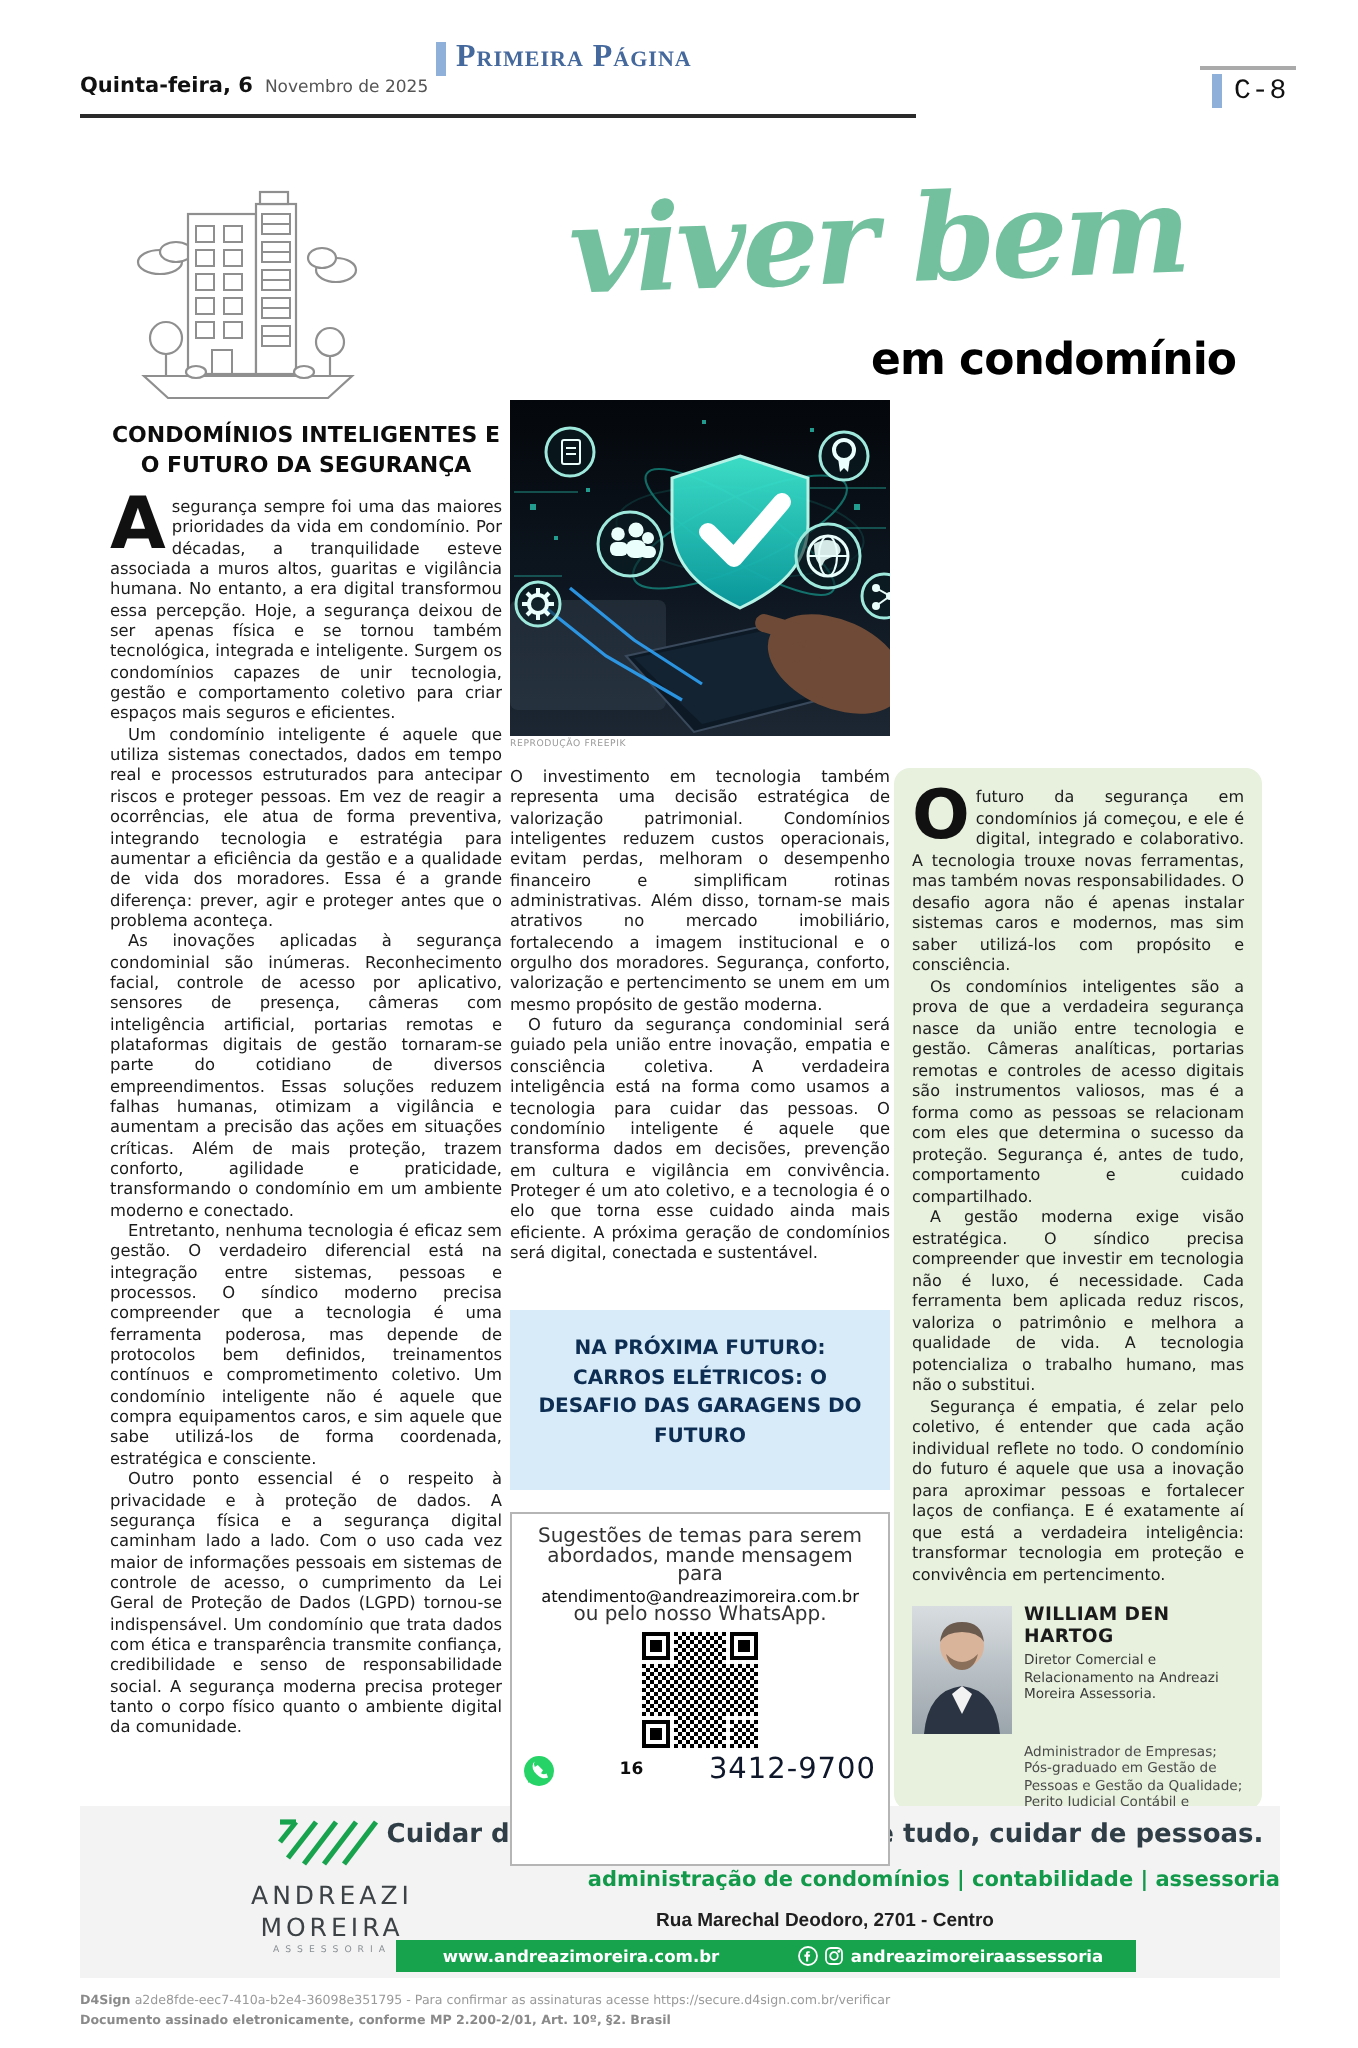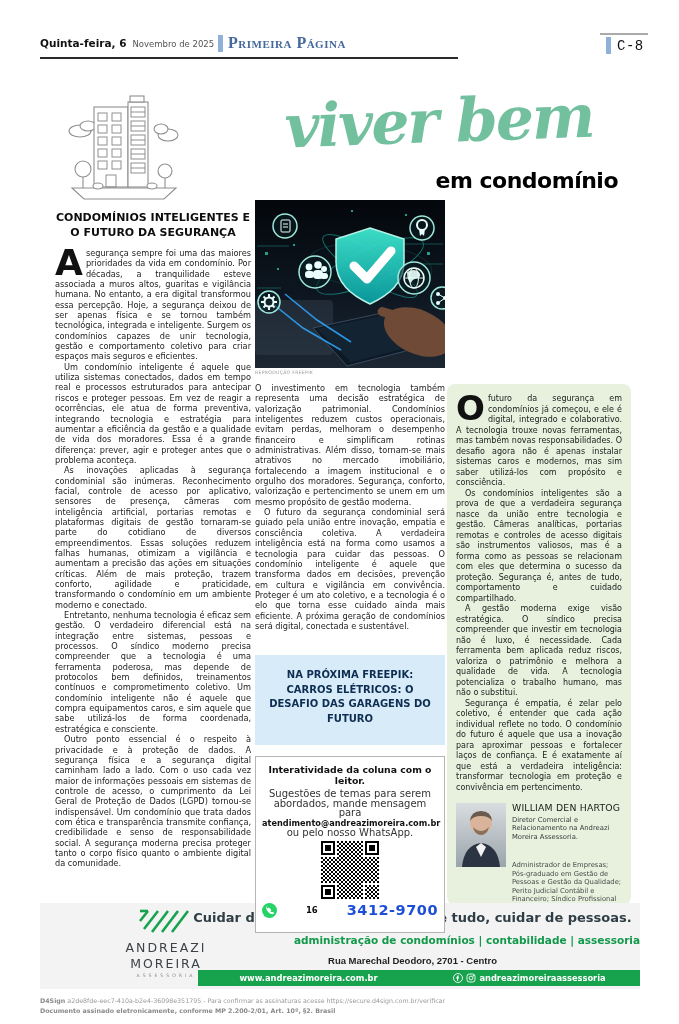--- a/index.html
+++ b/index.html
@@ -3,21 +3,21 @@
 <meta charset="utf-8">
 <style>
   html,body{margin:0;padding:0;background:#e9e9e9;}
   .page{position:relative;width:679px;height:1024px;background:#ffffff;margin:0 auto;
         font-family:"DejaVu Sans",sans-serif;overflow:hidden;}
   .abs{position:absolute;}
 
   
   .hdr-date{left:40px;top:37px;font-size:10.5px;font-weight:bold;color:#111;}
   .hdr-date .month{font-weight:normal;font-size:8.5px;color:#555;margin-left:6px;}
-  .hdr-section{left:218px;top:34px;display:flex;align-items:center;gap:5px;}
+  .hdr-section{left:218px;top:20px;display:flex;align-items:center;gap:5px;}
   .blue-bar{display:inline-block;width:5px;height:17px;background:#8fb0d8;}
   .hdr-section .sect{font-family:"Liberation Serif",serif;font-variant:small-caps;
         font-weight:bold;font-size:16px;color:#45699c;letter-spacing:.5px;}
   .hdr-rule{left:40px;top:57px;width:418px;height:2px;background:#2a2a2a;}
   .hdr-pg-rule{left:600px;top:33px;width:48px;height:2px;background:#aaa;}
   .hdr-page{left:606px;top:37px;display:flex;align-items:center;gap:6px;font-family:Liberation Mono, monospace;}
   .hdr-page .code{font-size:14px;color:#111;letter-spacing:.5px;}
 
   
   .mast-script{left:248px;top:86px;width:382px;text-align:center;
@@ -42,52 +42,52 @@
 
   
   .nextweek{left:255px;top:655px;width:190px;height:90px;background:#d7ebf8;
         box-sizing:border-box;padding:13px 8px;text-align:center;font-weight:bold;
         color:#0d2d52;font-size:10px;line-height:14.5px;}
   .interact{left:255px;top:756px;width:190px;height:177px;background:#fff;
         border:1px solid #b5b5b5;box-sizing:border-box;padding:7px 6px;
         text-align:center;z-index:3;}
   .interact .ititle{font-size:9.3px;font-weight:bold;color:#101010;margin-bottom:3px;}
   .interact .itxt{font-size:10px;line-height:9.5px;color:#333;}
-  .interact .iemail{font-size:8.2px;font-weight:bold;color:#111;}
+  .interact .iemail{font-size:8.2px;font-weight:normal;color:#111;}
   .qrwrap{width:58px;height:58px;margin:4px auto 3px;}
   .phone-row{display:flex;align-items:center;justify-content:space-between;gap:5px;}
   .phone-area{font-size:8.5px;font-weight:bold;color:#0d0d0d;}
-  .phone-num{font-size:14.5px;font-weight:bold;letter-spacing:.5px;color:#1d4ed8;}
+  .phone-num{font-size:14.5px;font-weight:normal;letter-spacing:.5px;color:#0f172a;}
 
   
   .col3{left:447px;top:384px;width:184px;height:521px;background:#e7f1de;
         border-radius:8px;box-sizing:border-box;padding:10px 9px 8px;
         font-size:8px;line-height:10.5px;text-align:justify;color:#1c1c1c;}
   .col3 p{margin:0;}
   .col3 p + p{text-indent:9px;}
   .dropcap-o{float:left;font-size:34px;line-height:28px;font-weight:bold;
         padding-right:3px;color:#111;}
   .author{margin-top:10px;display:flex;gap:6px;text-align:left;}
-  .author .aname{font-size:9.3px;font-weight:normal;color:#1a1a1a;letter-spacing:.2px;}
+  .author .aname{font-size:9.3px;font-weight:bold;color:#1a1a1a;letter-spacing:.2px;}
   .author .arole{font-size:6.8px;line-height:8.5px;color:#3a3a3a;margin:2px 0 3px;}
   .author .abio{font-size:6.8px;line-height:8.5px;color:#4a4a4a;margin-top:20px;}
 
   
   .adstrip{left:40px;top:903px;width:600px;height:86px;background:#f3f3f3;z-index:1;}
   .adlogo{position:absolute;left:70px;top:6px;width:112px;text-align:center;}
   .adlogo .l1{font-size:12.5px;letter-spacing:2px;color:#3c4246;margin-top:1px;}
   .adlogo .l3{font-size:4.6px;letter-spacing:3px;color:#8a9094;margin-top:2px;}
   .adright{position:absolute;left:145px;top:0;width:455px;}
   .ad-headline{position:absolute;left:0;top:7px;width:455px;text-align:center;
         font-size:13px;font-weight:600;color:#2f3e46;}
   .ad-services{position:absolute;left:0;top:31px;width:455px;text-align:right;
         font-size:10.5px;font-weight:bold;color:#12994a;}
   .ad-address{position:absolute;left:0;top:52px;width:455px;text-align:center;
         font-family:"Liberation Sans",sans-serif;font-size:9.5px;font-weight:bold;color:#1f1f1f;}
-  .ad-greenbar{position:absolute;left:13px;top:67px;width:442px;height:16px;
+  .ad-greenbar{position:absolute;left:13px;top:67px;width:370px;height:16px;
         background:#17a24d;display:flex;align-items:center;color:#fff;
         font-size:8.3px;font-weight:bold;}
   .ad-greenbar .cell{flex:1;text-align:center;display:flex;align-items:center;
         justify-content:center;gap:3px;}
 
   
   .foot1{left:40px;top:997px;font-size:6.3px;color:#9a9a9a;}
   .foot1 b{color:#8a8a8a;}
   .foot2{left:40px;top:1007px;font-size:6.3px;font-weight:bold;color:#8a8a8a;}
 </style>
@@ -255,26 +255,25 @@
     </svg>
   </div>
   <div class="abs caption">REPRODUÇÃO FREEPIK</div>
 
   <div class="abs col col2">
     <p>O investimento em tecnologia também representa uma decisão estratégica de valorização patrimonial. Condomínios inteligentes reduzem custos operacionais, evitam perdas, melhoram o desempenho financeiro e simplificam rotinas administrativas. Além disso, tornam-se mais atrativos no mercado imobiliário, fortalecendo a imagem institucional e o orgulho dos moradores. Segurança, conforto, valorização e pertencimento se unem em um mesmo propósito de gestão moderna.</p>
     <p>O futuro da segurança condominial será guiado pela união entre inovação, empatia e consciência coletiva. A verdadeira inteligência está na forma como usamos a tecnologia para cuidar das pessoas. O condomínio inteligente é aquele que transforma dados em decisões, prevenção em cultura e vigilância em convivência. Proteger é um ato coletivo, e a tecnologia é o elo que torna esse cuidado ainda mais eficiente. A próxima geração de condomínios será digital, conectada e sustentável.</p>
   </div>
 
   <div class="abs nextweek">
-    <div>NA PRÓXIMA FREEPIK:</div>
+    <div>NA PRÓXIMA FUTURO:</div>
     <div>CARROS ELÉTRICOS: O DESAFIO DAS GARAGENS DO FUTURO</div>
   </div>
 
   <div class="abs interact">
-    <div class="ititle">Interatividade da coluna com o leitor.</div>
     <div class="itxt">Sugestões de temas para serem abordados, mande mensagem para</div>
     <div class="iemail">atendimento@andreazimoreira.com.br</div>
     <div class="itxt">ou pelo nosso WhatsApp.</div>
     <div class="qrwrap">
       <svg width="58" height="58" viewBox="0 0 29 29">
         <defs>
           <pattern id="qrp" width="2" height="2" patternUnits="userSpaceOnUse">
             <rect width="2" height="2" fill="#fff"></rect>
             <rect width="1" height="1" fill="#000"></rect>
             <rect x="1" y="1" width="1" height="1" fill="#000"></rect>

